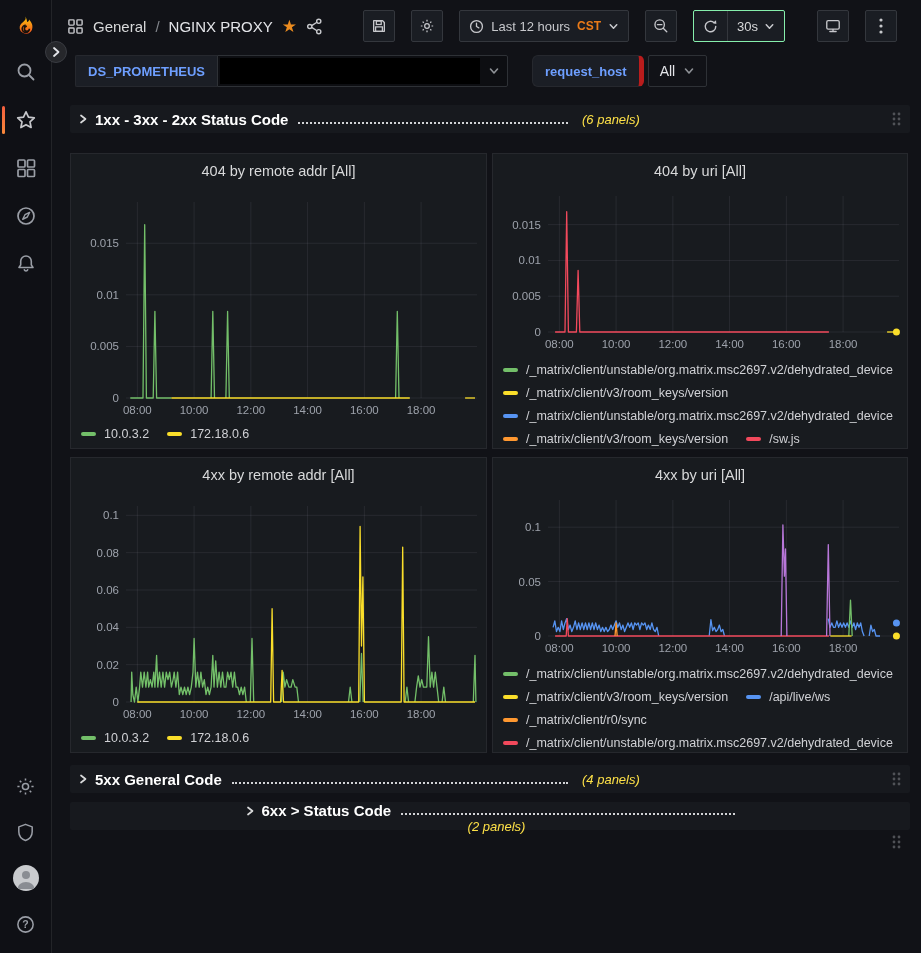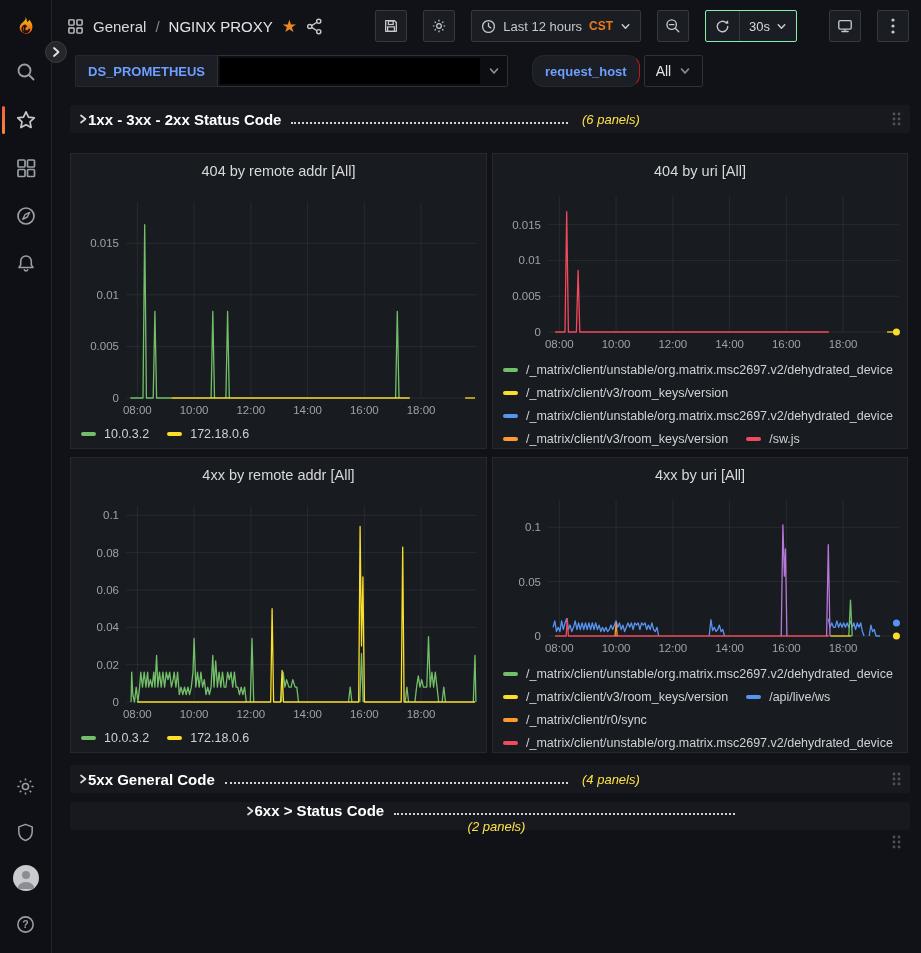--- a/index.html
+++ b/index.html
@@ -30,21 +30,21 @@
   .expand-btn {
     position:absolute; left:45px; top:41px; width:22px; height:22px; border-radius:50%;
     background:#26272b; border:1px solid #3a3c42; z-index:9;
     display:flex; align-items:center; justify-content:center; cursor:pointer;
   }
   .avatar-wrap { width:26px; height:26px; border-radius:50%; background:#c9cbce; overflow:hidden; display:flex; align-items:flex-end; justify-content:center; }
 
   
   .main { position:absolute; left:53px; top:0; width:868px; height:953px; }
 
-  .topbar { height:52px; display:flex; align-items:center; padding:0 12px 0 14px; gap:16px; }
+  .topbar { height:52px; display:flex; align-items:center; padding:0 24px 0 14px; gap:16px; }
   .crumb-group { display:flex; align-items:center; gap:9px; }
   .crumb-link { font-size:15px; color:#d8d9da; cursor:pointer; }
   .crumb-sep { font-size:15px; color:#84878d; }
   .crumb-title { font-size:15px; color:#e3e4e8; }
   .fav-star { color:#eb8b1f; font-size:17px; line-height:1; cursor:pointer; }
   .spacer-h { flex:1; }
 
   .btn {
     height:32px; min-width:32px; display:flex; align-items:center; justify-content:center; gap:7px;
     background:#1a1d23; border:1px solid #34373d; border-radius:2px; padding:0 9px; cursor:pointer;
@@ -76,21 +76,21 @@
   }
   .gap24 { width:24px; } .gap4 { width:4px; }
   .rh-label { border:1px solid #26282e; border-radius:2px; }
 
   
   .content { padding:0 11px 0 17px; }
   .row-header { height:28px; display:flex; align-items:center; padding:0 9px 0 8px; border-radius:2px; margin-top:6px; }
   .row-header.collapsed { background:#17191e; }
   .row-left { display:flex; align-items:center; width:490px; }
   .row-left.expanded { width:470px; }
-  .row-title { font-size:15px; font-weight:700; color:#ffffff; white-space:nowrap; cursor:pointer; display:flex; align-items:center; }
+  .row-title { font-size:15px; font-weight:700; color:#ffffff; white-space:nowrap; cursor:pointer; display:flex; align-items:center; gap:7px; }
   .leader-dots { flex:1; border-bottom:2px dotted #d2d3d6; margin:0 0 4px 10px; align-self:flex-end; }
   .panel-count { font-size:13px; font-style:italic; color:#fde047; margin-left:14px; white-space:nowrap; }
   .drag-handle { margin-left:auto; cursor:grab; opacity:.85; }
   .mt12 { margin-top:12px; } .mt9 { margin-top:9px;flex-direction:column; }
 
   
   .grid { display:grid; grid-template-columns:417px 416px; gap:8px 5px; margin-top:20px; }
   .panel {
     background:#181b1f; border:1px solid #26282d; height:296px;
     overflow:hidden; padding:0 8px; position:relative;
@@ -313,21 +313,21 @@
     <div class="var-label">DS_PROMETHEUS</div>
     <div class="var-select">
       <span class="redacted"></span>
       <span class="chev">
         <svg width="12" height="12" viewBox="0 0 12 12">
             <polyline points="2.5,4 6,8 9.5,4" fill="none" stroke="#8e9196" stroke-width="1.6" stroke-linecap="round" stroke-linejoin="round"></polyline>
           </svg>
       </span>
     </div>
     <div class="gap24"></div>
-    <div class="var-label rh-label" style="border-radius:12px;border-right:1px solid #b91c1c;">request_host</div>
+    <div class="var-label rh-label" style="border-radius:6px;border-right:5px solid #b91c1c;">request_host</div>
     <div class="gap4"></div>
     <div class="var-value">
       <span>All</span>
       <span>
         <svg width="12" height="12" viewBox="0 0 12 12">
             <polyline points="2.5,4 6,8 9.5,4" fill="none" stroke="#8e9196" stroke-width="1.6" stroke-linecap="round" stroke-linejoin="round"></polyline>
           </svg>
       </span>
     </div>
   </div>

